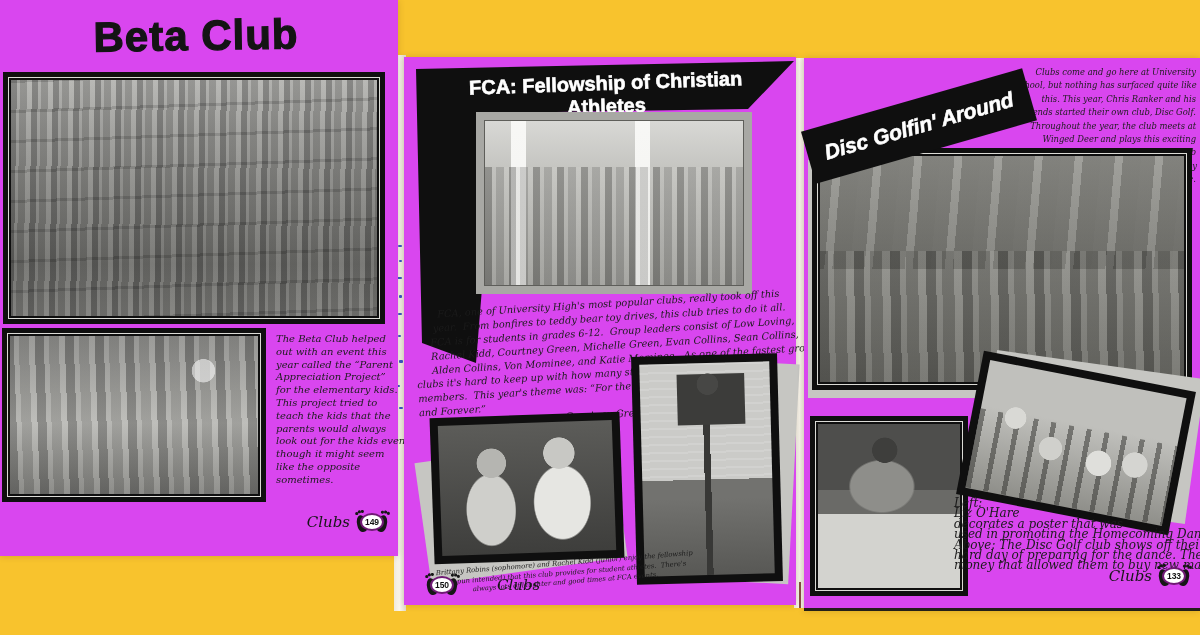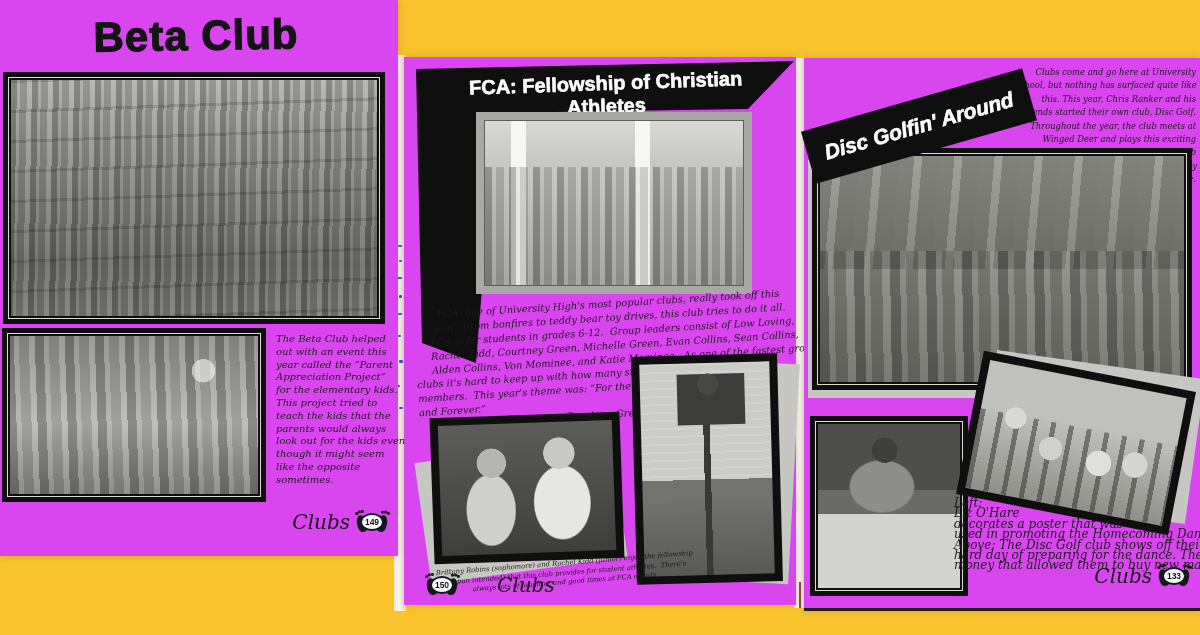--- a/index.html
+++ b/index.html
@@ -96,31 +96,31 @@
   .fca-body2{left:14px;top:314px;width:238px;font-size:9.8px;line-height:14px;
              transform:rotate(-3.5deg);}
   .fca-attrib{left:118px;top:352px;width:160px;font-size:10px;text-align:center;transform:rotate(-3deg);}
   .fca-caption{left:26px;top:502px;width:270px;font-size:6.8px;line-height:9.6px;
                text-align:center;transform:rotate(-4.5deg);}
   .disc-intro{left:210px;top:8px;width:182px;font-size:8.4px;line-height:13.4px;text-align:right;}
   .disc-caption{left:150px;top:440px;width:205px;font-size:12px;line-height:10.4px;}
 
   
   .footer{position:absolute;display:flex;align-items:center;gap:4px;}
-  .clubs-label{font-family:"DejaVu Serif",serif;font-style:italic;font-size:20px;color:#161616;}
+  .clubs-label{font-family:"DejaVu Serif",serif;font-style:italic;font-size:15px;color:#161616;}
   .feet{position:relative;width:36px;height:28px;flex:0 0 auto;}
   .foot{position:absolute;top:7px;width:10px;height:17px;background:#161616;
         border-radius:5px 5px 4px 4px/9px 9px 6px 6px;}
   .foot.l{left:3px;transform:rotate(-15deg);}
   .foot.r{right:3px;transform:rotate(15deg);}
   .foot::before{content:"";position:absolute;top:-4px;left:1px;width:2.5px;height:2.5px;
         border-radius:50%;background:#161616;
         box-shadow:3px -1px 0 #161616,6px -.5px 0 #161616;}
   .fnum{position:absolute;left:50%;top:50%;transform:translate(-50%,-50%);
-        background:#fff;border:2px solid #0f172a;border-radius:50%;
+        background:#fff;border:2px solid #701a75;border-radius:50%;
         min-width:16px;height:14px;padding:0 2px;display:flex;align-items:center;justify-content:center;
         font-family:"Liberation Sans",sans-serif;font-weight:bold;font-size:8.5px;color:#111;}
 </style>
 </head>
 <body>
 
 <div class="stage">
 
   <div class="spine spine1">
     <div class="doodle" style="left:4px;top:190px;width:4px;height:2px;"></div>

